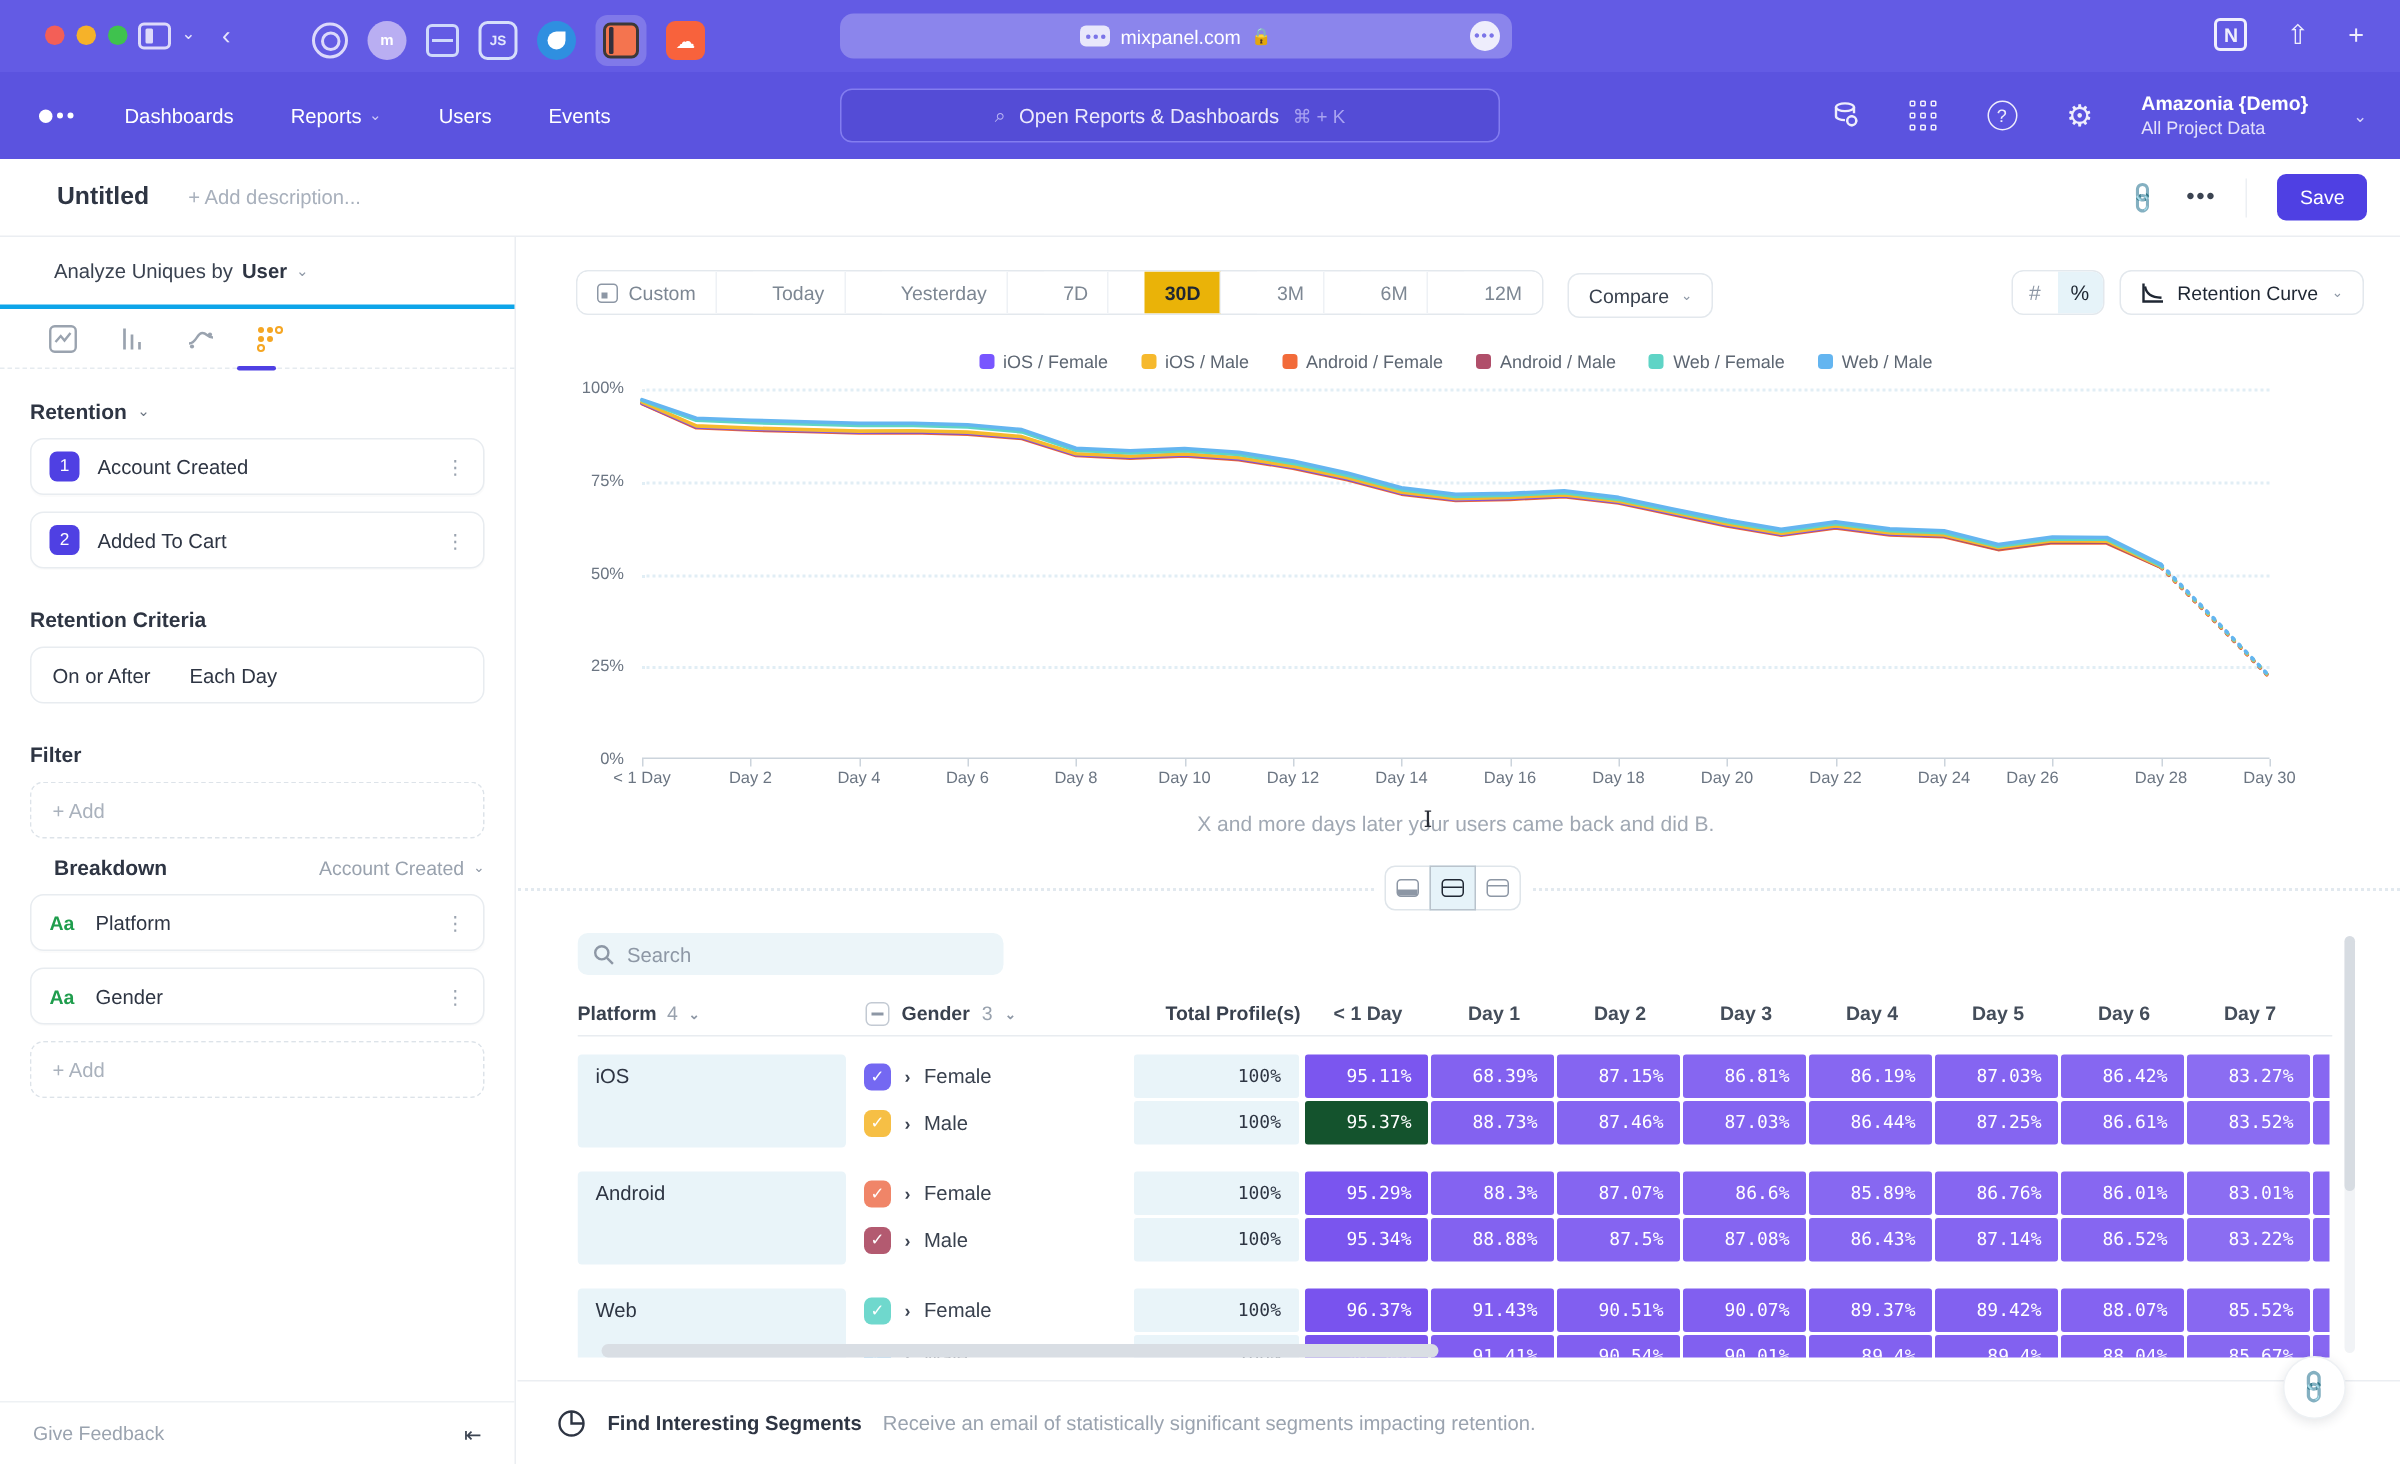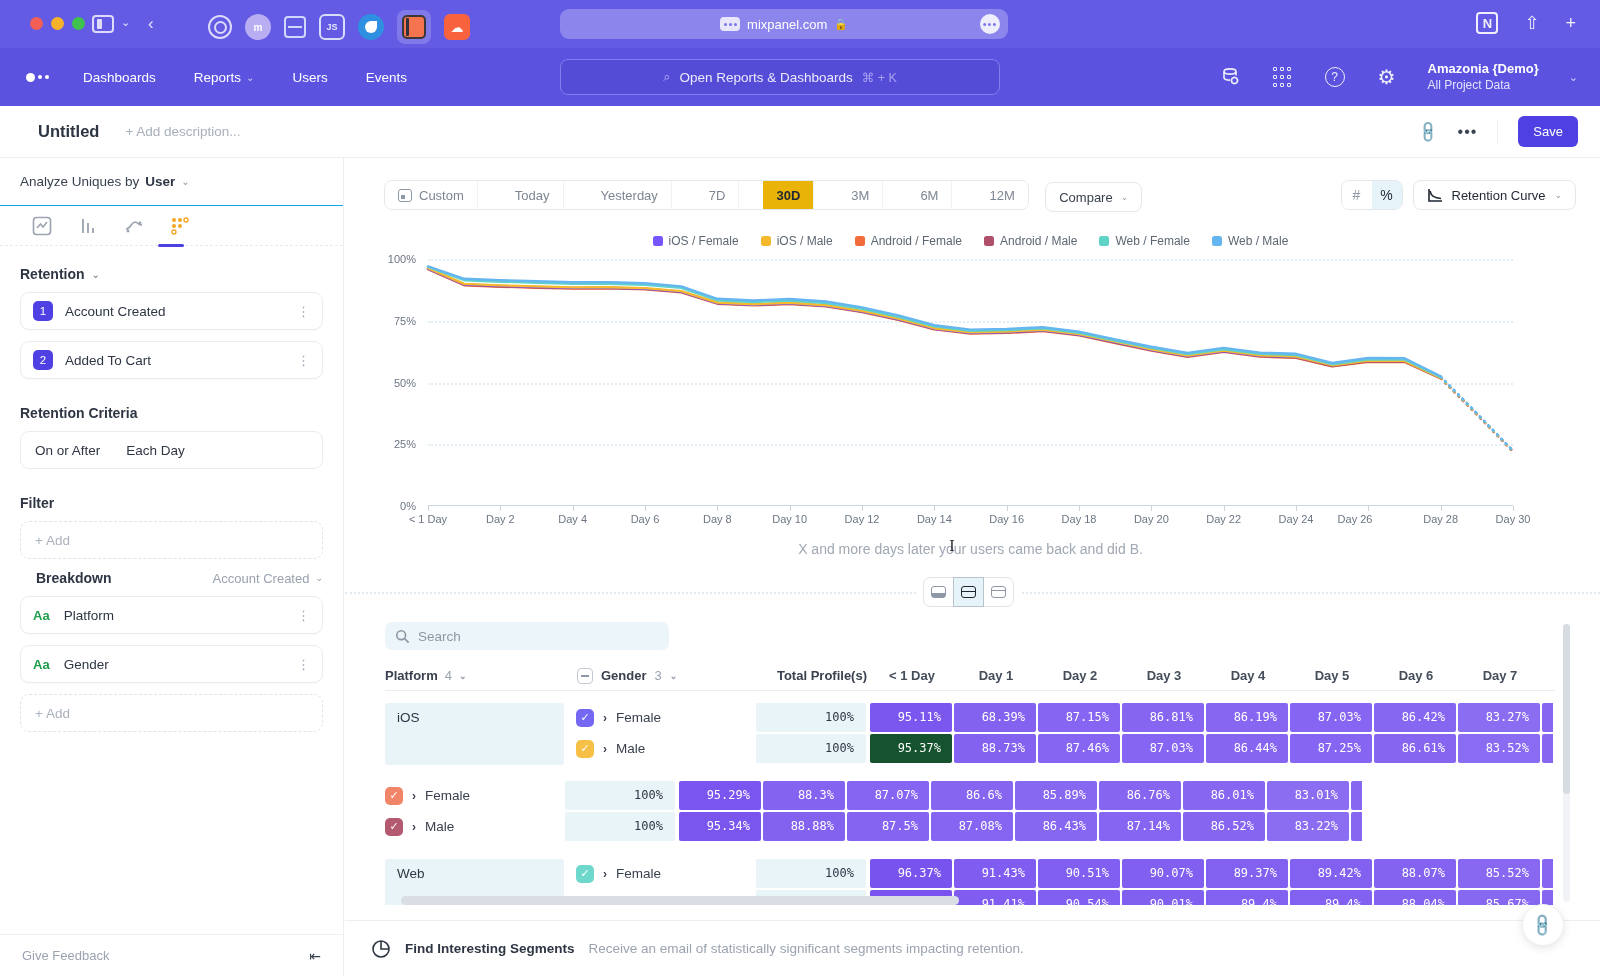--- a/index.html
+++ b/index.html
@@ -76,21 +76,21 @@
   .link-ic { color:#3c4452; font-size:15px; transform:rotate(-45deg); display:inline-block;}
   .dots-ic { color:#3c4452; font-size:16px; letter-spacing:1px;}
   .rh-sep { width:1px; height:26px; background:#eceff3;}
   .save-btn { background:#4f40e3; color:#fff; font-size:13px; border:none; border-radius:6px; padding:8px 15px; cursor:pointer;}
 
   
   .sidebar { position:absolute; top:158px; left:0; width:344px; bottom:0; background:#fff; border-right:1px solid #ebeef2;}
   .main { position:absolute; top:158px; left:345px; right:0; bottom:0; background:#fff;}
 
   
-  .sb-row1 { height:48px; display:flex; align-items:center; padding-left:20px; font-size:13.5px; color:#3a4250; border-bottom:1px solid #0ea5e9;}
+  .sb-row1 { height:48px; display:flex; align-items:center; padding-left:36px; font-size:13.5px; color:#3a4250; border-bottom:3px solid #0ea5e9;}
   .sb-row1 b { margin-left:6px; color:#2e3543;}
   .sb-row1 .caret{ margin-left:6px; color:#8d97a5; font-size:10px;}
   .sb-tabs { height:40px; display:flex; align-items:center; gap:22px; padding-left:30px; border-bottom:1px dashed #e6ebf0; position:relative;}
   .sb-tab { width:24px; height:24px; display:flex; align-items:center; justify-content:center; cursor:pointer;}
   .tab-underline { position:absolute; bottom:-2px; left:158px; width:26px; height:3px; background:#4f40e3; border-radius:2px;}
   .sb-section { padding:0 20px;}
   .sb-h { display:flex; align-items:center; font-size:14px; font-weight:bold; color:#2e3543; margin:20px 0 10px 0;}
   .sb-h .caret { margin-left:7px; font-size:10px; color:#6b7582; font-weight:normal;}
   .sb-h .right { margin-left:auto; font-weight:normal; font-size:13px; color:#99a2ae; display:flex; gap:6px; align-items:center;}
   .card { height:38px; border:1px solid #e8ecf0; border-radius:9px; display:flex; align-items:center; padding:0 12px;
@@ -629,20 +629,21 @@
                 <div class="v-cell" style="background: rgb(133, 101, 241);">87.03%</div>
                 <div class="v-cell" style="background: rgb(134, 102, 241);">86.44%</div>
                 <div class="v-cell" style="background: rgb(133, 101, 241);">87.25%</div>
                 <div class="v-cell" style="background: rgb(134, 102, 241);">86.61%</div>
                 <div class="v-cell" style="background: rgb(138, 108, 242);">83.52%</div>
                 <div class="v-cell v-sliver" style="background: rgb(135, 103, 241);"></div>
               </div>
             </div>
           </div>
           <div class="t-group">
+            <div class="pf-cell">Android</div>
             <div class="t-rows">
               <div class="t-row">
                 <div class="g-cell">
                   <span class="cbx" style="background: rgb(240, 133, 104);">✓</span>
                   <span class="chev">›</span>
                   <span class="g-label">Female</span>
                 </div>
                 <div class="tot-cell">100%</div>
                 <div class="v-cell" style="background: rgb(122, 85, 239);">95.29%</div>
                 <div class="v-cell" style="background: rgb(132, 99, 241);">88.3%</div>

